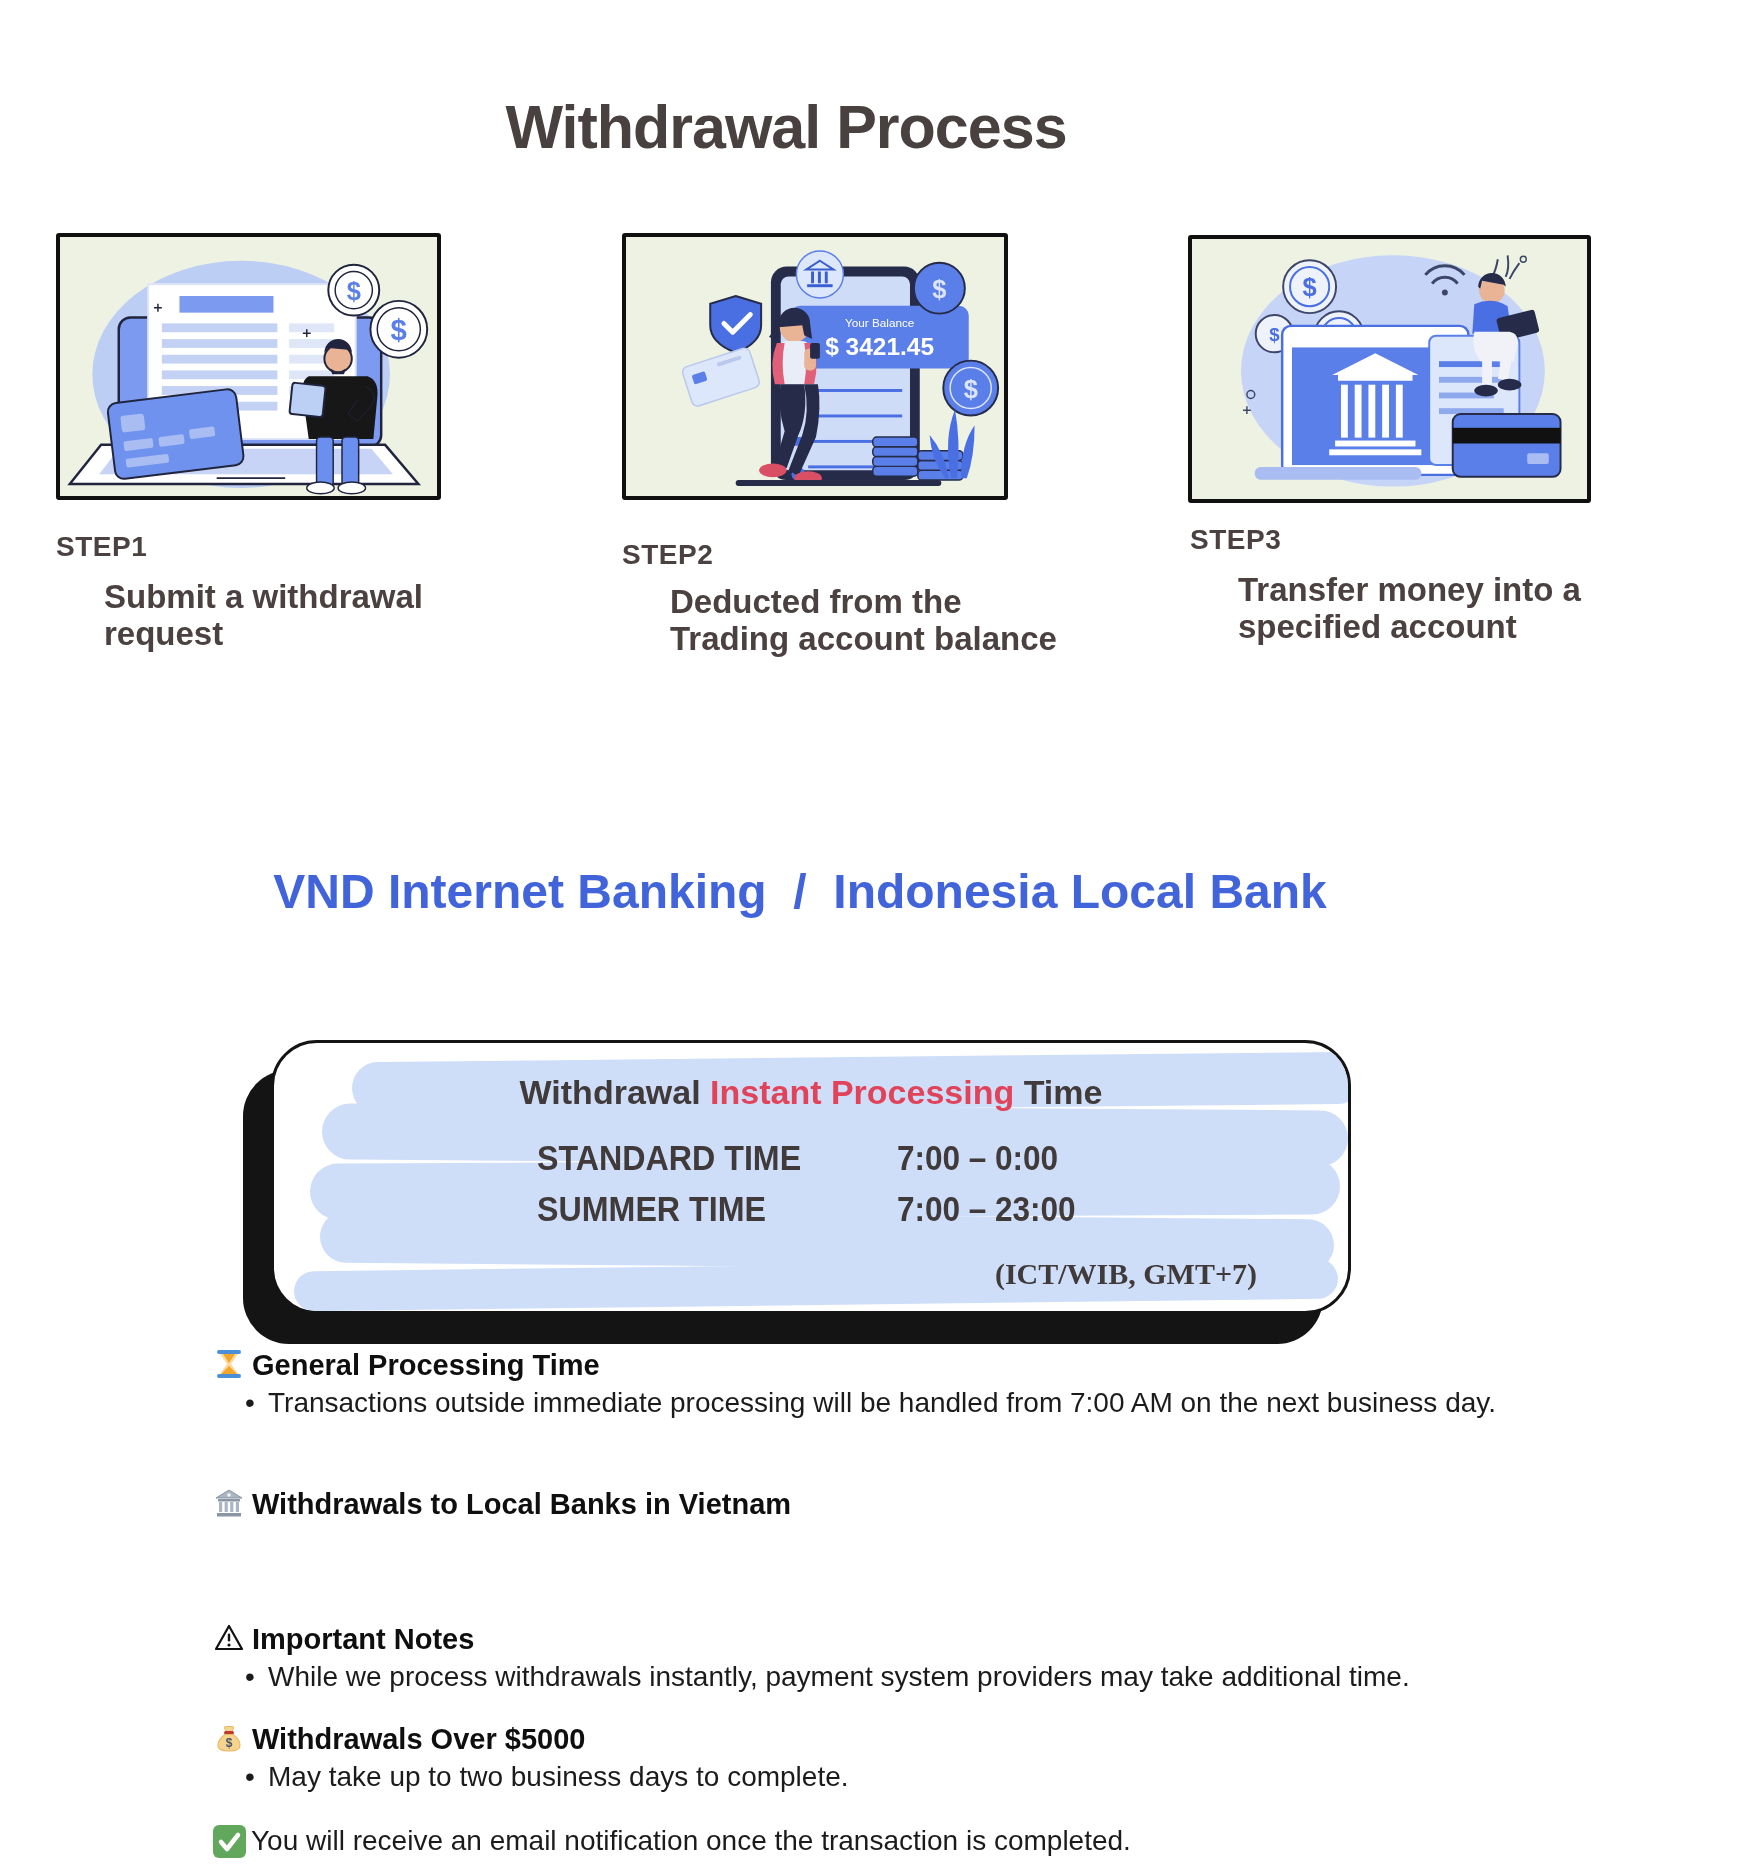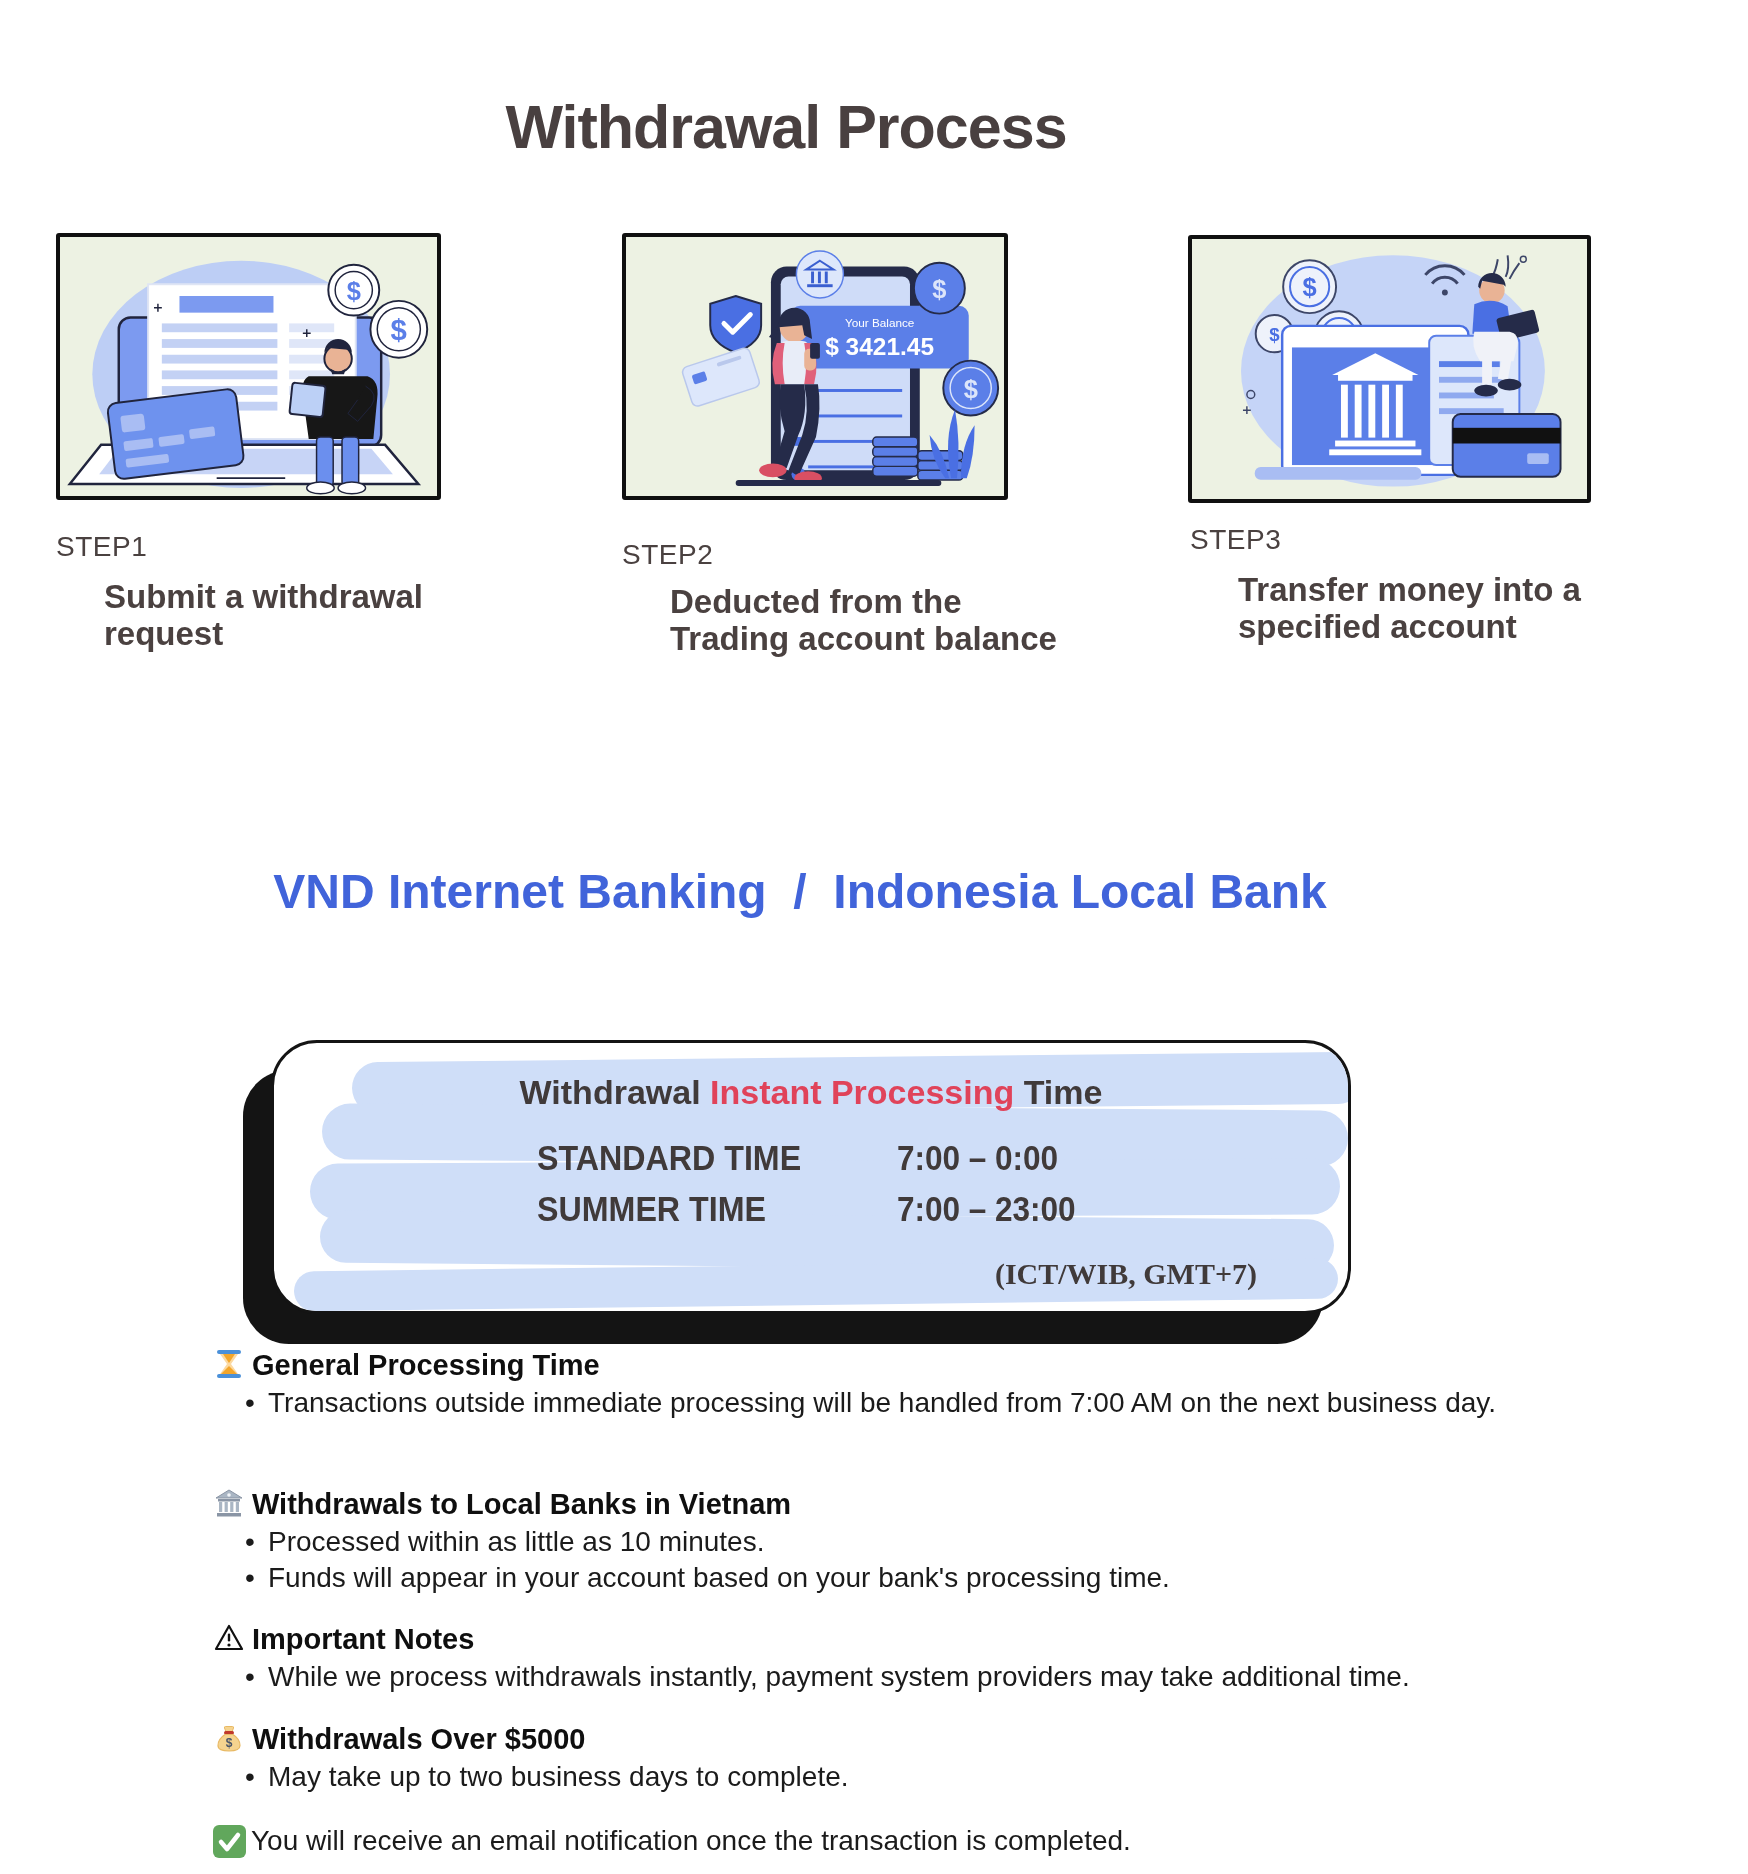--- a/index.html
+++ b/index.html
@@ -7,21 +7,21 @@
           font-family:"Liberation Sans", sans-serif;}
   .abs{position:absolute;}
 
   
   .page-title{left:0;top:92px;width:1572px;text-align:center;
     font-size:61px;font-weight:bold;color:#494040;letter-spacing:-1px;}
 
   
   .frame{border:4px solid #101010;border-radius:3px;background:#edf2e3;box-sizing:border-box;}
   .frame svg{display:block;width:100%;height:100%;}
-  .step-label{font-size:28px;font-weight:normal;color:#4a4140;letter-spacing:.5px;}
+  .step-label{font-size:28px;font-weight:bold;color:#4a4140;letter-spacing:.5px;}
   .caption{font-size:33px;font-weight:bold;color:#4a4140;line-height:37px;margin-left:48px;}
 
   
   .bank-heading{left:0;top:864px;width:1600px;text-align:center;white-space:pre;
     font-size:48px;font-weight:bold;color:#4164da;}
 
   
   .time-box{left:271px;top:1040px;width:1080px;height:274px;background:#ffffff;
     border:3px solid #141414;border-radius:46px;box-shadow:-28px 30px 0 0 #141414;
     box-sizing:border-box;overflow:hidden;}
@@ -350,24 +350,20 @@
         <rect x="4" y="11" width="22" height="2.5" fill="#8a95a5"></rect>
         <rect x="5" y="14" width="3.2" height="10" fill="#aab6c4"></rect>
         <rect x="10.6" y="14" width="3.2" height="10" fill="#aab6c4"></rect>
         <rect x="16.2" y="14" width="3.2" height="10" fill="#aab6c4"></rect>
         <rect x="21.8" y="14" width="3.2" height="10" fill="#aab6c4"></rect>
         <rect x="3" y="25" width="24" height="3.5" fill="#8a95a5"></rect>
         <circle cx="15" cy="7" r="1.8" fill="#f2f5f9"></circle>
       </svg>
       <span class="ttl">Withdrawals to Local Banks in Vietnam</span>
     </div>
-    <ul class="bullets">
-      <li><span>Processed within as little as 10 minutes.</span></li>
-      <li><span>Funds will appear in your account based on your bank's processing time.</span></li>
-    </ul>
   </div>
 
   <div class="abs section" style="top:1623px;">
     <div class="sec-head">
       <svg class="sec-icon" viewBox="0 0 30 30">
         <path d="M15 3 L28 26 H2 Z" fill="#ffffff" stroke="#111111" stroke-width="2.2" stroke-linejoin="round"></path>
         <rect x="13.8" y="10.5" width="2.4" height="8" rx="1.2" fill="#111111"></rect>
         <circle cx="15" cy="22" r="1.6" fill="#111111"></circle>
       </svg>
       <span class="ttl">Important Notes</span>

